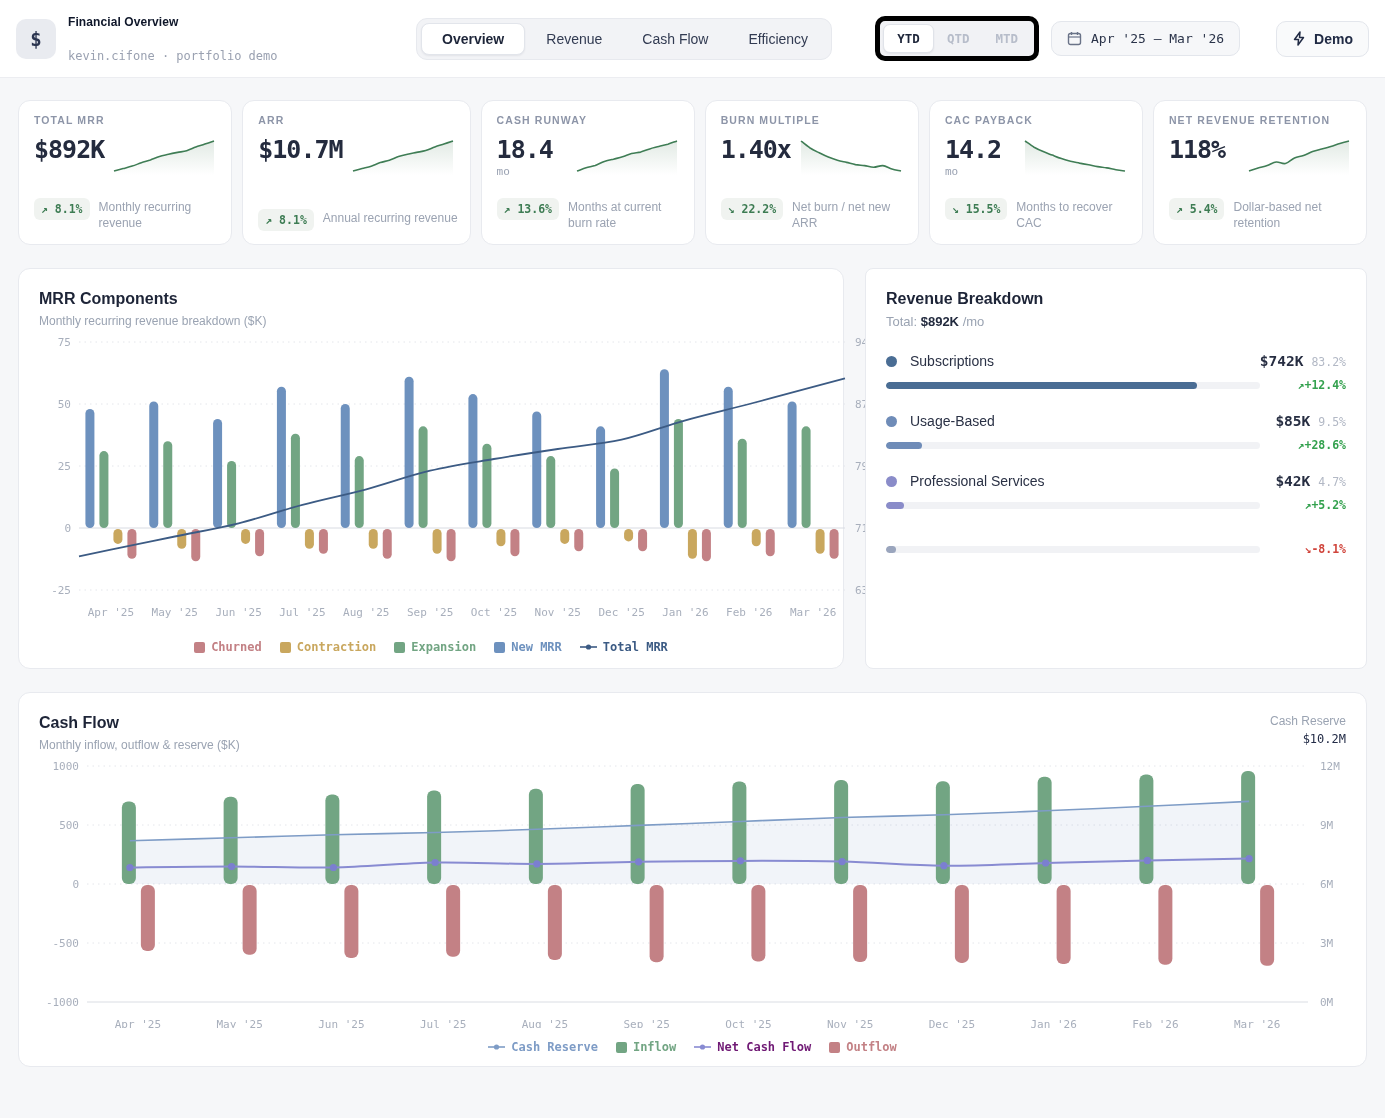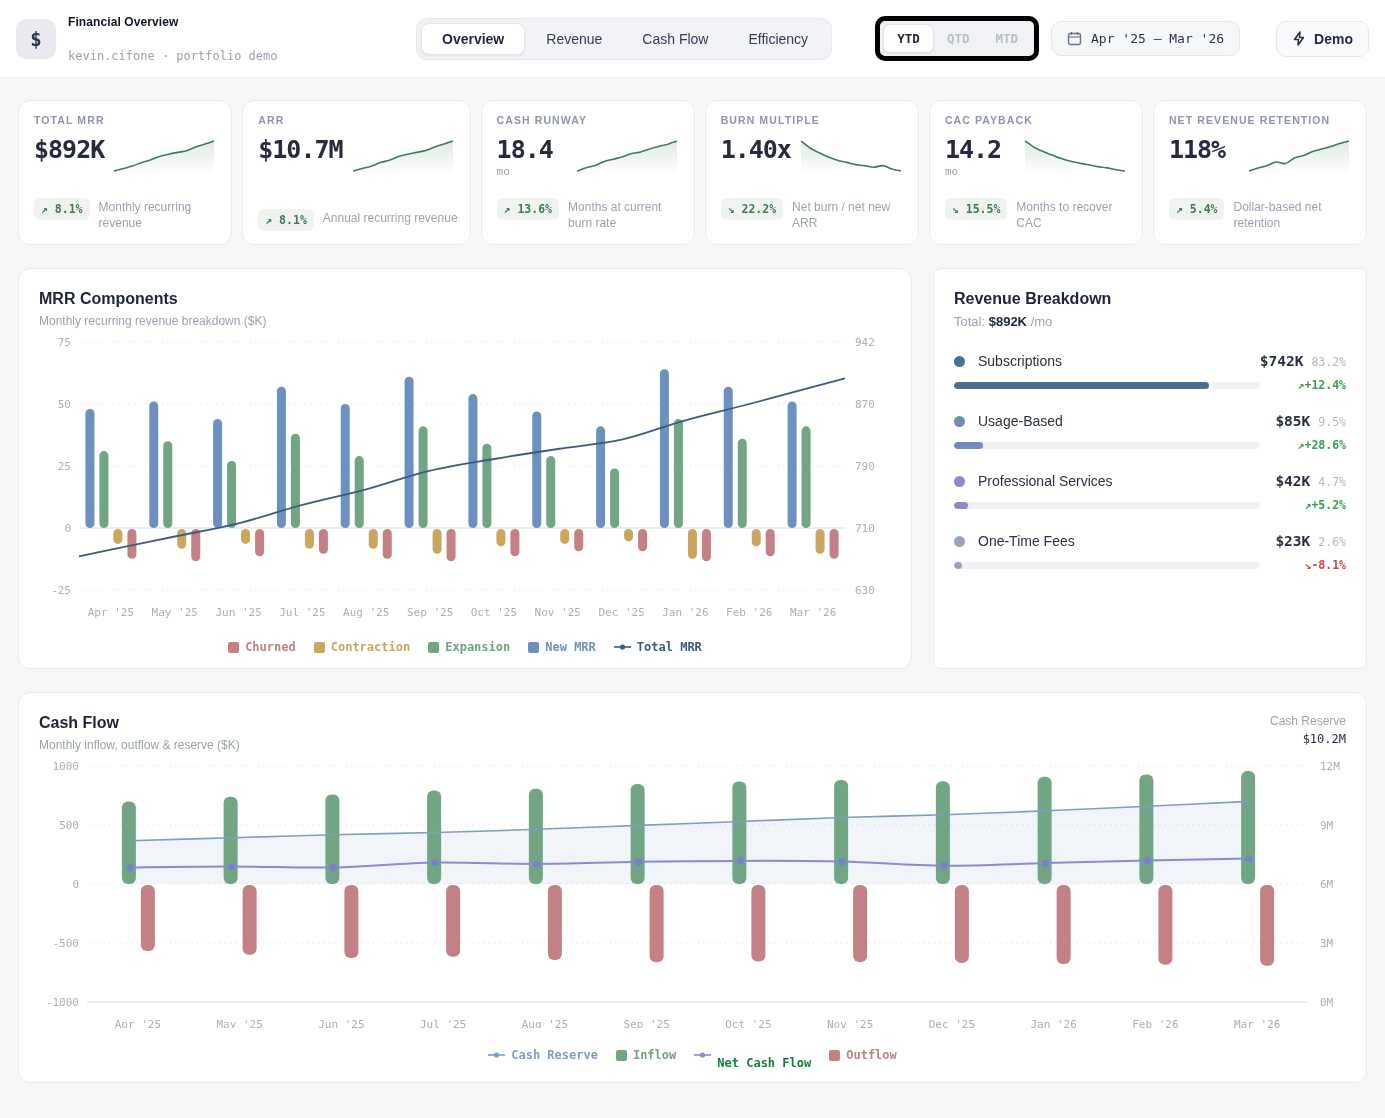--- a/index.html
+++ b/index.html
@@ -41,21 +41,21 @@
   .kpi-unit { font-family:"DejaVu Sans Mono",monospace; font-size:11px; color:#9aa2b2; margin-top:1px; }
   .kpi-spark { margin-left:auto; margin-top:2px; }
   .kpi-bottom { position:absolute; left:15px; right:10px; bottom:13px; display:flex; gap:9px; align-items:flex-start; }
   .kpi-badge { display:inline-flex; align-items:center; gap:3px; background:#f0f3f0; border-radius:6px;
     padding:4px 7px; font-family:"DejaVu Sans Mono",monospace; font-size:11.5px; font-weight:700; color:#3d7c53; white-space:nowrap; }
   .kpi-desc { font-size:12px; color:#9ba3b2; line-height:1.35; padding-top:1px; }
 
   
   .charts-row { display:flex; gap:21px; padding:0 18px; margin-top:23px; align-items:stretch; }
   .card { background:#ffffff; border:1px solid #e8eaef; border-radius:12px; }
-  .mrr-card { width:894px; padding:21px 20px 14px; }
+  .mrr-card { width:826px; padding:21px 20px 14px; }
   .card-title { font-size:16px; font-weight:700; color:#1d2437; }
   .card-sub { font-size:12px; color:#9aa3b2; margin-top:6px; }
   .rb-card { flex:1; padding:21px 20px;border-radius:8px; }
   .rb-total { font-size:13px; color:#9aa3b2; margin-top:6px; }
   .rb-total b { color:#232b3f; font-weight:700; }
   .rb-items { margin-top:24px; display:flex; flex-direction:column; gap:21px; }
   .rb-item .rb-top { display:flex; align-items:center; }
   .rb-dot { width:11px; height:11px; border-radius:50%; margin-right:13px; }
   .rb-name { font-size:14px; color:#2a3145;text-align:right; }
   .rb-right { margin-left:auto; display:flex; align-items:baseline; gap:8px; }
@@ -426,28 +426,20 @@
             </span>
           </div>
           <div class="rb-bot">
             <div class="rb-track">
               <div class="rb-fill" style="width: 4.7%; background: rgb(138, 140, 201);"></div>
             </div>
             <span class="rb-change up">↗+5.2%</span>
           </div>
         </div>
         <div class="rb-item">
-          <div class="rb-top">
-            <span class="rb-dot" style="background: rgb(154, 165, 189);"></span>
-            <span class="rb-name">One-Time Fees</span>
-            <span class="rb-right">
-              <span class="rb-val">$23K</span>
-              <span class="rb-pct">2.6%</span>
-            </span>
-          </div>
           <div class="rb-bot">
             <div class="rb-track">
               <div class="rb-fill" style="width: 2.6%; background: rgb(154, 165, 189);"></div>
             </div>
             <span class="rb-change down">↘-8.1%</span>
           </div>
         </div>
       </div>
   </div>
 </section>
@@ -541,20 +533,20 @@
       </span>
       <span class="legend-item">
         <span class="legend-swatch" style="background: rgb(114, 165, 131);"></span>
         <span style="color: rgb(114, 165, 131);">Inflow</span>
       </span>
       <span class="legend-item">
         <svg width="17" height="10">
           <line x1="0" y1="5" x2="17" y2="5" stroke="#888bd2" stroke-width="1.6"></line>
           <circle cx="8.5" cy="5" r="2.6" fill="#888bd2"></circle>
         </svg>
-        <span style="color: #15803d; margin-top: 16px;">Net Cash Flow</span>
+        <span style="color: #701a75;">Net Cash Flow</span>
       </span>
       <span class="legend-item">
         <span class="legend-swatch" style="background: rgb(195, 129, 133);"></span>
         <span style="color: rgb(195, 129, 133);">Outflow</span>
       </span>
     </div>
 </section>
 
 </body></html>

